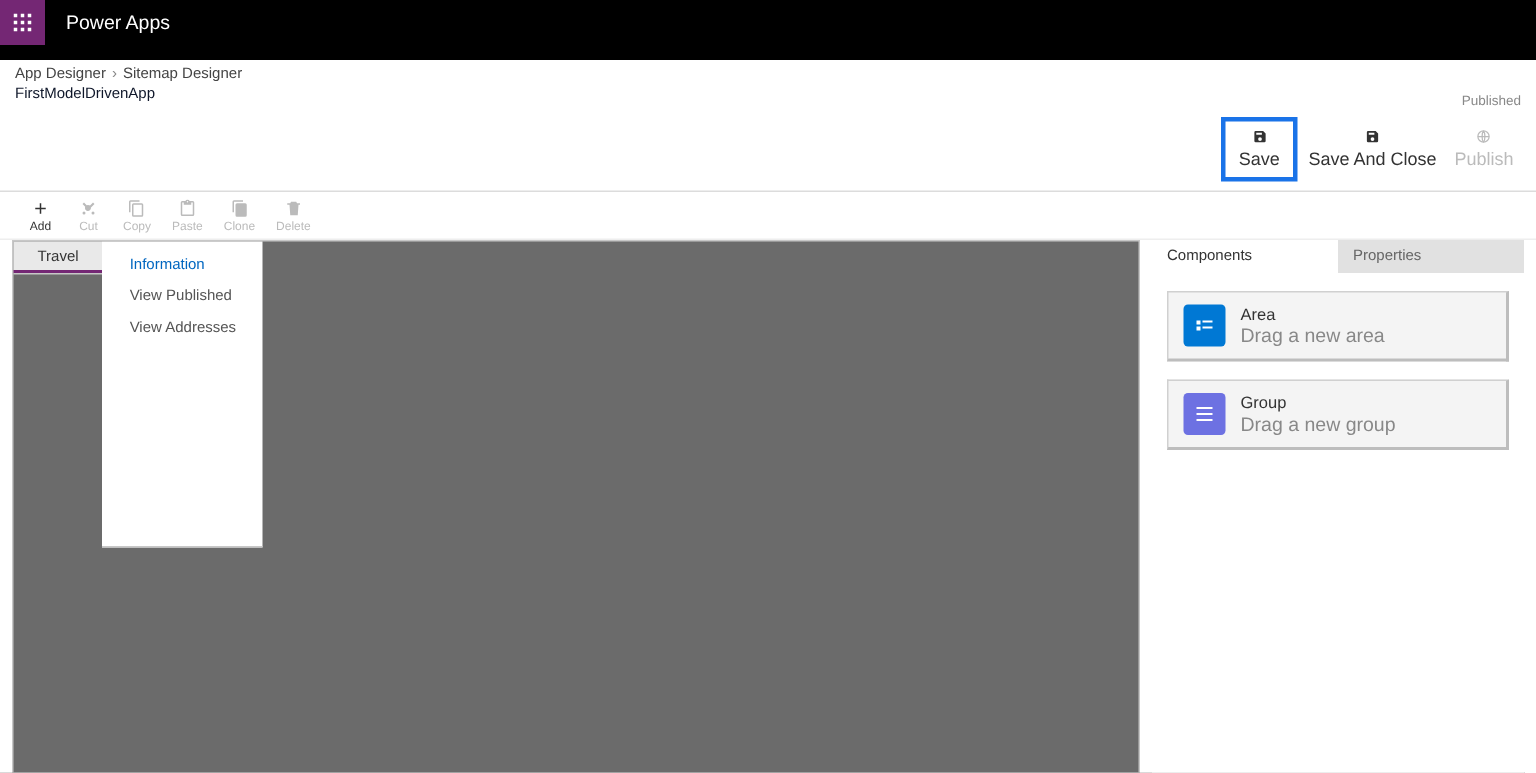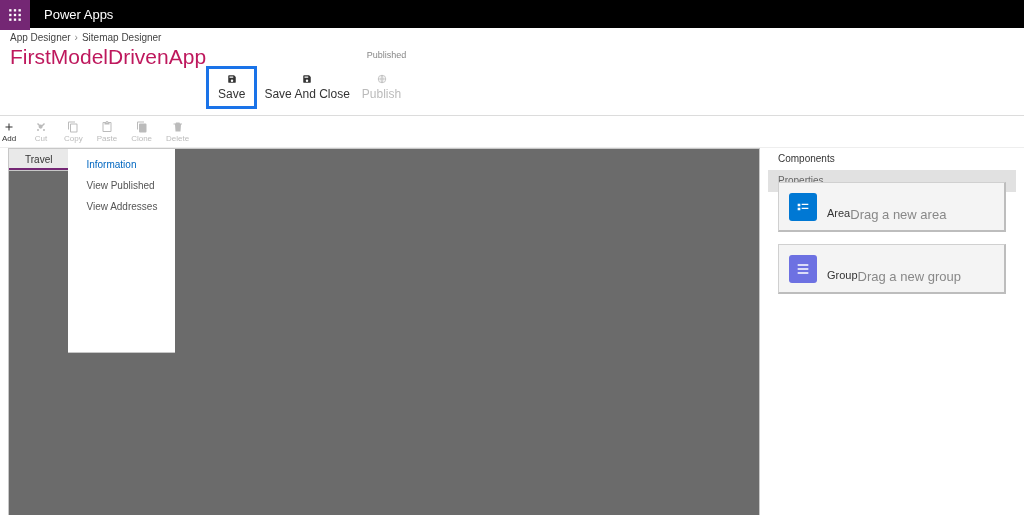--- a/index.html
+++ b/index.html
@@ -1,20 +1,20 @@
 <!DOCTYPE html>
 <html><head>
 <meta charset="utf-8">
 <style>
   * { box-sizing: border-box; margin: 0; padding: 0; font-family: "Segoe UI", Arial, sans-serif; }
   html, body { width: 1024px; height: 515px; overflow: hidden; background: #fff; }
 
   
   .topbar {
-    height: 28px;
+    height: 40px;
     background: #000;
     display: flex;
     align-items: stretch;
     color: #fff;
   }
   .waffle {
     width: 30px;
     height: 30px;
     background: #742774;
     display: flex;
@@ -28,33 +28,34 @@
     font-size: 13px;
     background: #000;
   }
 
   
   .header {
     border-bottom: 1px solid #dcdcdc;
     padding: 4px 10px 6px 10px;
     display: flex;
     align-items: flex-start;
+    justify-content: space-between;
   }
   .header-left { }
   .breadcrumb {
     font-size: 10px;
     color: #444;
     display: flex;
     align-items: center;
     gap: 4px;
   }
   .breadcrumb .sep { color: #888; }
   .app-title {
-    font-size: 21px;
-    color: #be185d;
+    font-size: 10px;
+    color: #0f172a;
     margin-top: 2px;
   }
   .header-right {
     display: flex;
     align-items: center;
     gap: 6px;
     margin-top: 18px;
     flex-direction: column;
     align-items: flex-end;
   }
@@ -83,21 +84,21 @@
     padding: 2px 4px;
   }
   .small-icon { width: 10px; height: 10px; fill: #333; }
   .small-icon.disabled { fill: #bbb; }
 
   
   .toolbar {
     height: 32px;
     display: flex;
     align-items: center;
-    padding: 0 0;
+    padding: 0 18px;
     gap: 14px;
     border-bottom: 1px solid #eee;
   }
   .tool {
     display: flex;
     flex-direction: column;
     align-items: center;
     gap: 1px;
     font-size: 8px;
     color: #bbb;
@@ -157,21 +158,20 @@
   
   .panel {
     width: 248px;
     background: #fff;
     display: flex;
     flex-direction: column;
   }
   .panel-tabs {
     display: flex;
     height: 22px;
-    flex-direction: column;
   }
   .ptab {
     flex: 1;
     font-size: 10px;
     line-height: 22px;
     text-align: left;
     padding-left: 10px;
     color: #333;
     cursor: pointer;
   }
@@ -202,21 +202,21 @@
     height: 28px;
     border-radius: 3px;
     display: flex;
     align-items: center;
     justify-content: center;
   }
   .card-icon svg { width: 16px; height: 16px; fill: #fff; }
   .ic-area { background: #0078d4; }
   .ic-group { background: #6d71e2; }
   .ic-sub { background: #f2a23c; }
-  .card-text { display: flex; flex-direction: row; margin-top: 16px; }
+  .card-text { display: flex; flex-direction: column; }
   .card-title { font-size: 11px; color: #333; }
   .card-desc { font-size: 13px; color: #888; }
 </style>
 </head>
 <body>
 
 <div class="topbar">
   <div class="waffle">
     <svg viewBox="0 0 24 24">
         <rect x="2" y="2" width="4" height="4"></rect>

